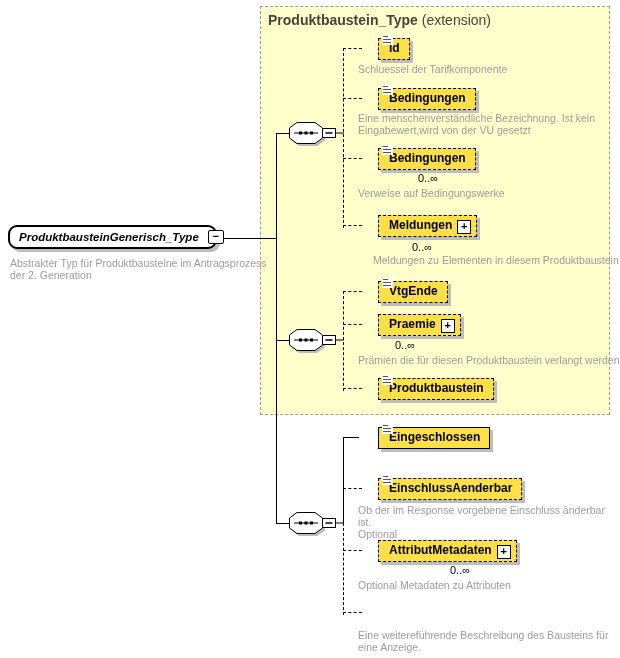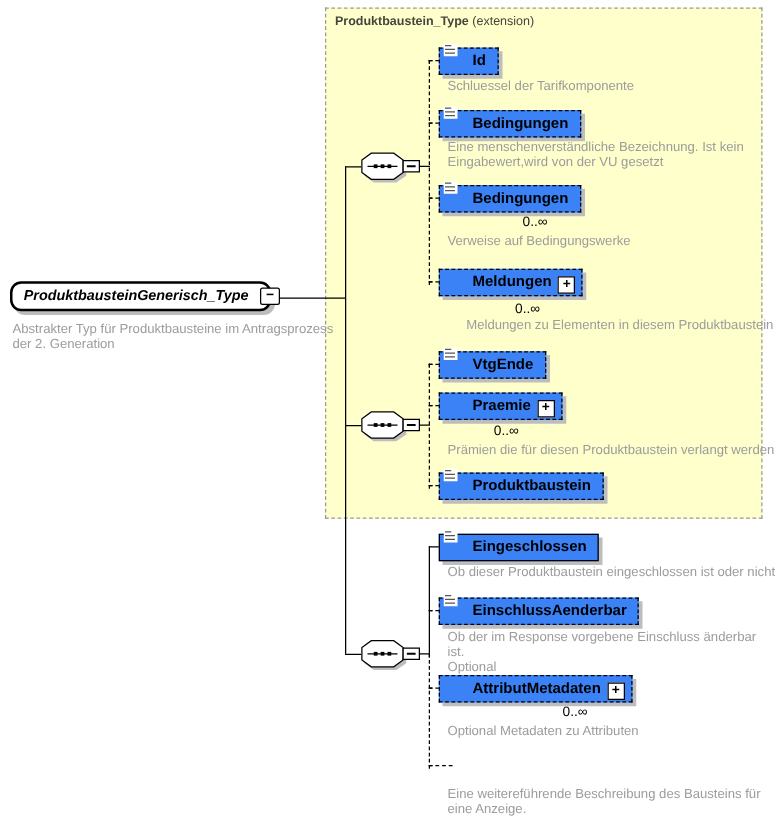--- a/index.html
+++ b/index.html
@@ -5,43 +5,43 @@
   html,body{margin:0;padding:0;background:#ffffff;}
   #stage{
     position:relative;width:620px;height:658px;overflow:hidden;
     background:#ffffff;font-family:"Liberation Sans",sans-serif;
   }
   
   .ext-frame{
     position:absolute;left:260px;top:6px;width:348px;height:407px;
     background:#ffffcc;border:1px dashed #999999;z-index:0;
   }
-  .ext-title{position:absolute;left:7px;top:5px;font-size:10px;color:#45453b;white-space:nowrap;}
+  .ext-title{position:absolute;left:7px;top:5px;font-size:14px;color:#45453b;white-space:nowrap;}
   .ext-title b{font-weight:bold;}
   .ext-suffix{font-weight:normal;}
   
   .hl{position:absolute;height:0;border-top:1px solid #000;z-index:1;}
   .vl{position:absolute;width:0;border-left:1px solid #000;z-index:1;}
   .dash{border-top-style:dashed;border-left-style:dashed;}
   
   .root-box{
     position:absolute;left:8px;top:225px;z-index:3;background:#fff;
     border:2px solid #000;border-radius:9px;box-shadow:3px 3px 0 #bdbdbd;
     padding:4px 16px 4px 9px;font-size:11.5px;font-weight:bold;white-space:nowrap;color:#000;font-style:italic;
   }
   .toggle{
     position:absolute;right:-9px;top:50%;transform:translateY(-50%);
     width:14px;height:12px;background:#fff;border:1px solid #000;border-radius:2px;
     font-size:11px;font-weight:bold;line-height:11px;text-align:center;z-index:4;
   }
   
   .el{
-    position:absolute;left:351px;z-index:3;background:#3b82f6;
+    position:absolute;left:378px;z-index:3;background:#fde047;
     border:1px dashed #000;box-shadow:3px 3px 0 #bdbdbd;
-    height:15px;line-height:15px;padding:2px 9px 3px 26px;
+    height:15px;line-height:15px;padding:2px 9px 3px 10px;
     font-size:12px;font-weight:bold;white-space:nowrap;color:#000;
   }
   .el.solid{border-style:solid;}
   .ticon{
     position:absolute;left:3px;top:-4px;width:11px;height:10px;background:#fff;z-index:4;
   }
   .plusbox{
     display:inline-block;width:12px;height:12px;border:1px solid #000;background:#fff;
     font-size:11px;font-weight:bold;line-height:11px;text-align:center;
     vertical-align:-1px;margin-left:5px;margin-right:-4px;
@@ -183,21 +183,20 @@
     </svg>
     <span>Produktbaustein</span>
   </div>
 
   <div class="el solid" style="top:427px;">
     <svg class="ticon" width="11" height="10" viewBox="0 0 11 10">
       <path d="M1 1.5 H6 M1 4.5 H9 M1 7.5 H9" stroke="#555555" fill="none"></path>
     </svg>
     <span>Eingeschlossen</span>
   </div>
-  <div class="desc" style="left:358px;top:452px;">Ob dieser Produktbaustein eingeschlossen ist oder nicht</div>
 
   <div class="el" style="top:478px;">
     <svg class="ticon" width="11" height="10" viewBox="0 0 11 10">
       <path d="M1 1.5 H6 M1 4.5 H9 M1 7.5 H9" stroke="#555555" fill="none"></path>
     </svg>
     <span>EinschlussAenderbar</span>
   </div>
   <div class="desc wrap" style="left:358px;top:504px;">Ob der im Response vorgebene Einschluss änderbar ist.
 Optional</div>
 

